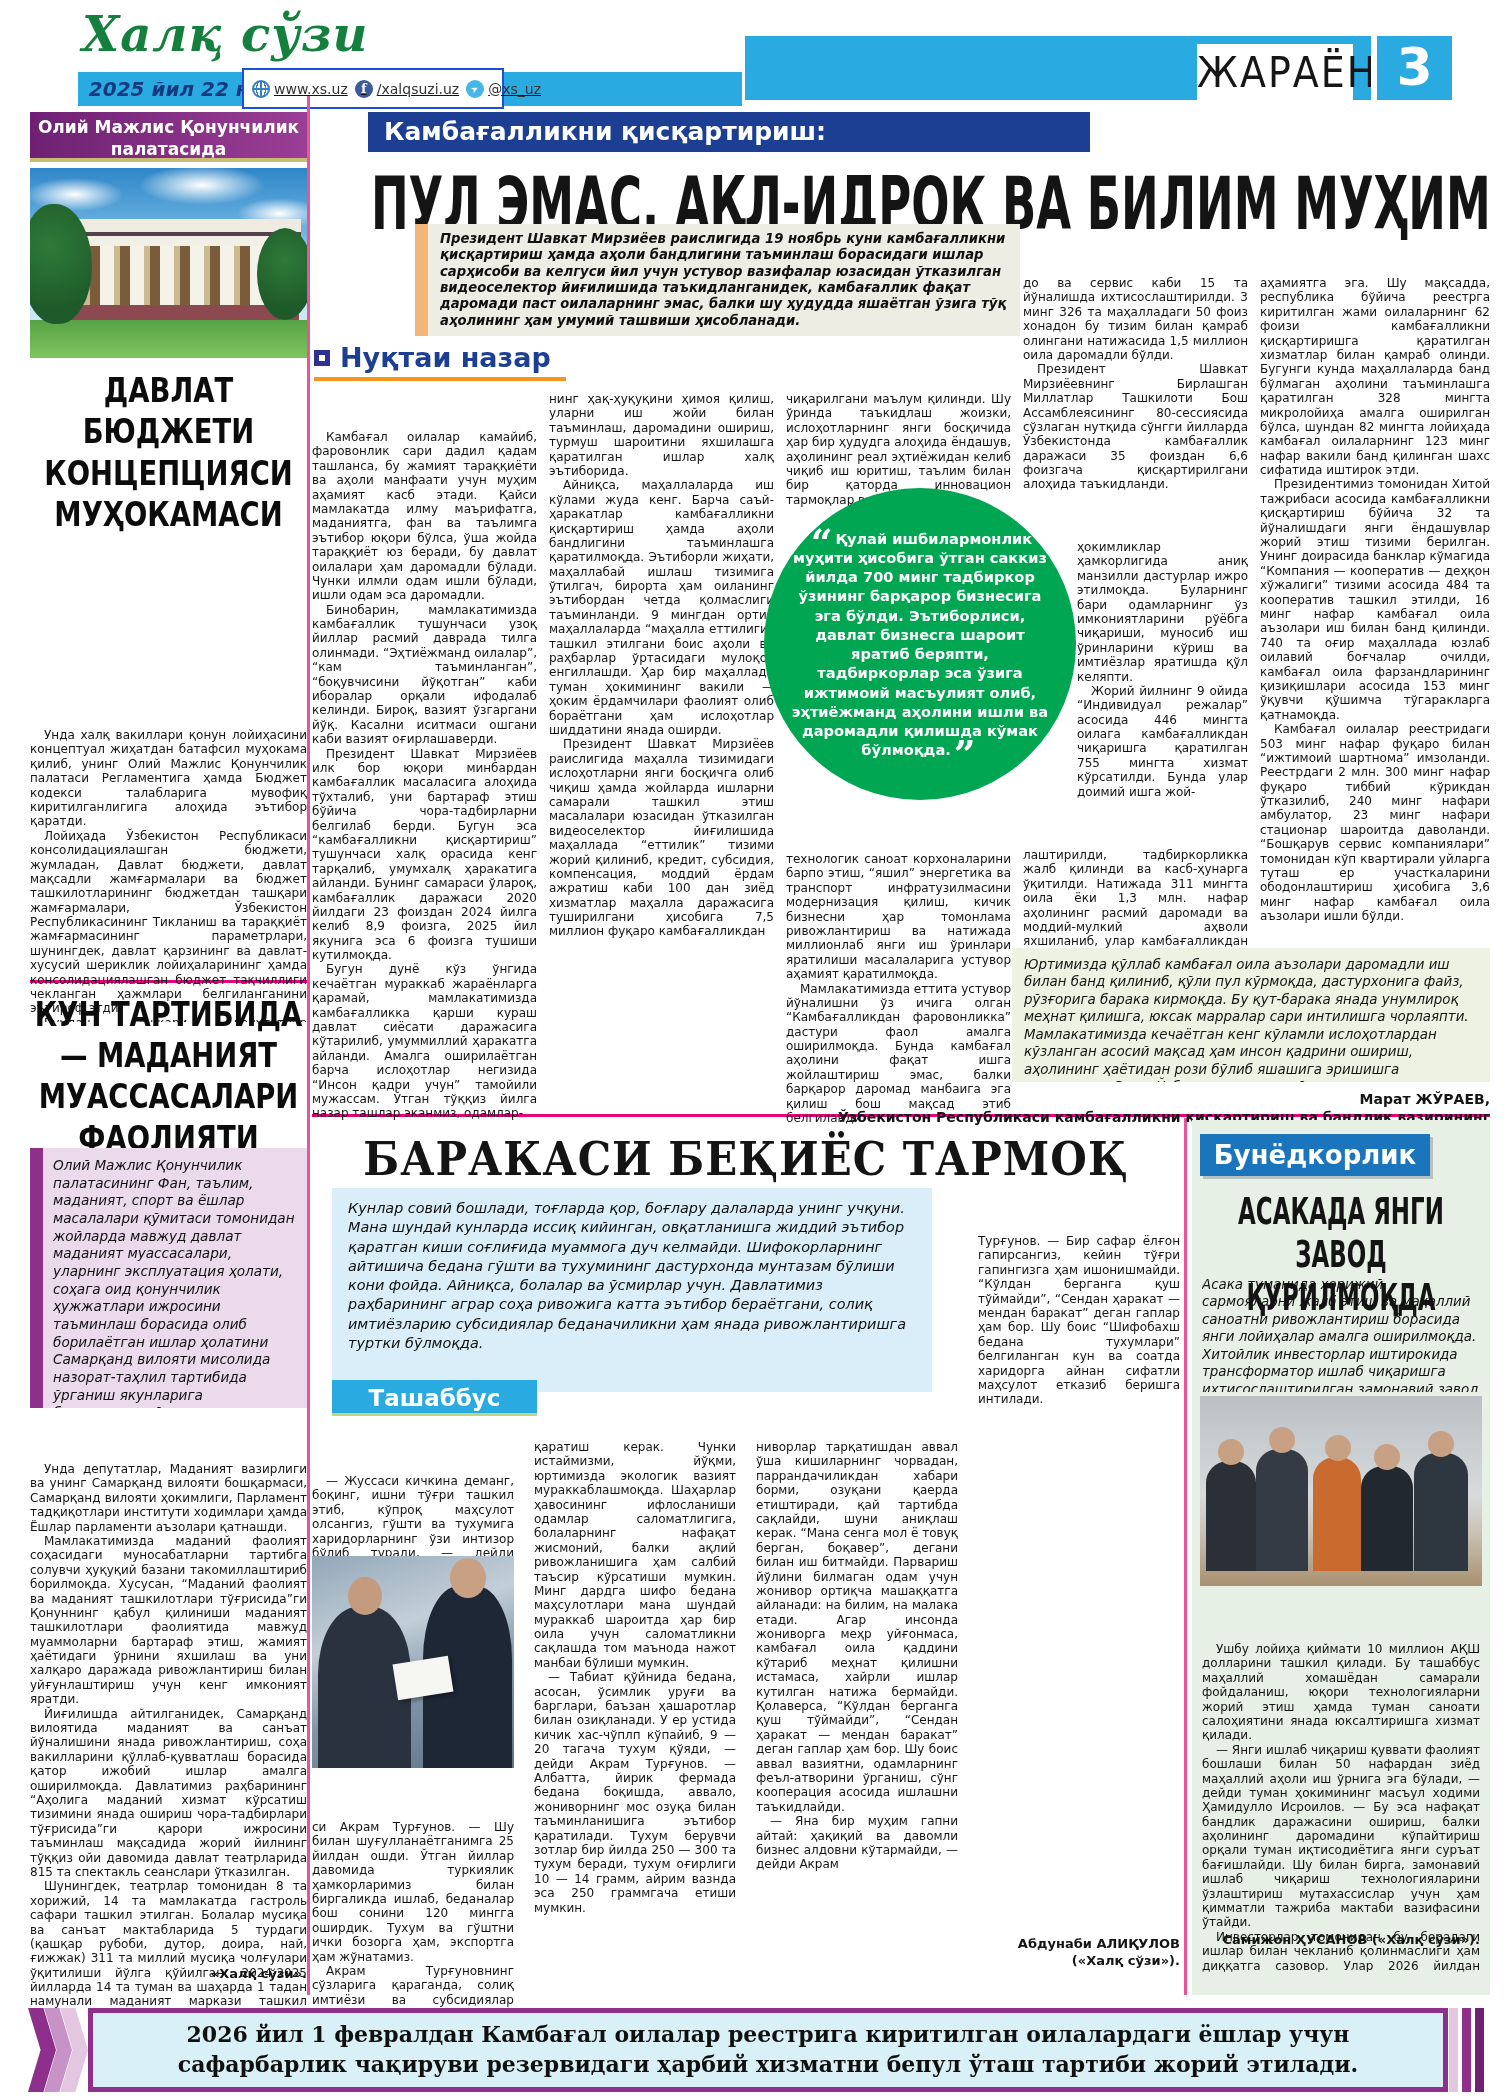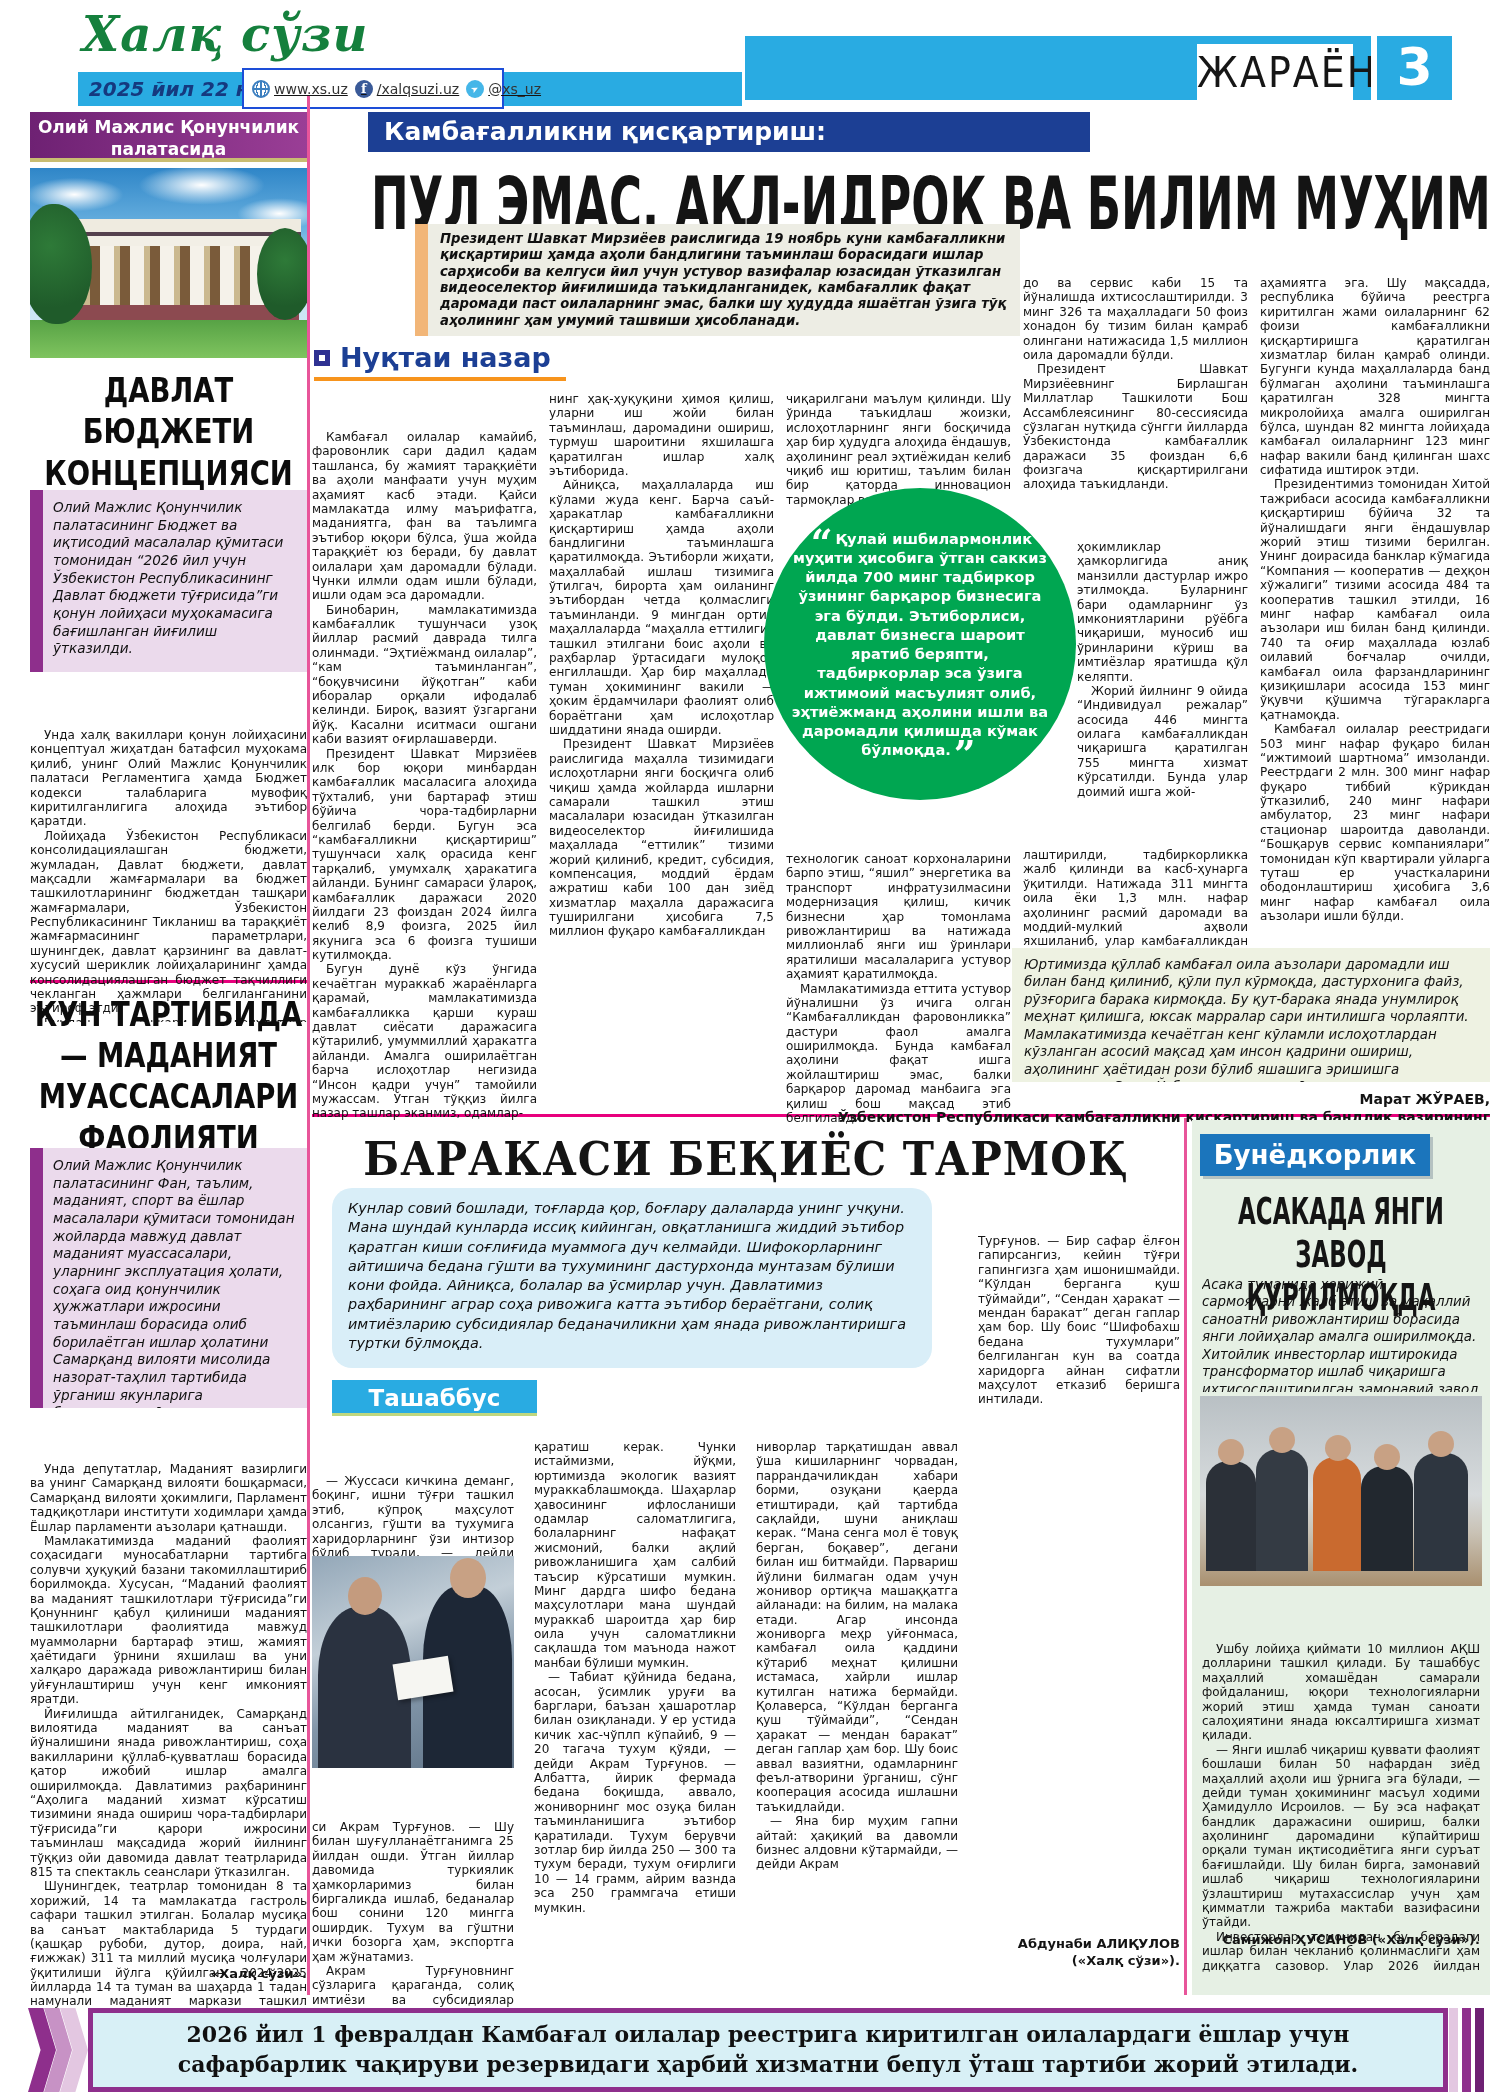--- a/index.html
+++ b/index.html
@@ -92,21 +92,21 @@
   .quote-circle { left:452px; top:398px; width:312px; height:312px; border-radius:50%; background:#00A651; color:#fff;
     display:flex; align-items:center; justify-content:center; text-align:center; padding:28px 24px; }
   .q-inner { font-weight:700; font-size:14.6px; line-height:1.32; }
   .qmark { font-family:"DejaVu Serif", serif; font-size:38px; line-height:0; vertical-align:-12px; padding:0 3px; }
   .hl-box { left:700px; top:858px; width:478px; height:134px; background:#EEF2E2; padding:8px 12px; font-style:italic; font-size:13.4px; line-height:1.3; overflow:hidden; }
   .pov-byline { left:478px; top:1000px; width:700px; text-align:right; font-weight:700; font-size:14px; line-height:1.3; }
 
   
   .art-quail { left:312px; top:1130px; width:868px; height:865px; }
   .q-head { left:0; top:2px; width:100%; text-align:center; font-family:"DejaVu Serif", serif; font-weight:700; font-size:42px; letter-spacing:1px; transform:scaleY(1.1); transform-origin:center top; }
-  .q-lead { left:20px; top:58px; width:600px; height:180px; background:#D9EEF8; padding:11px 16px; font-size:14.4px; line-height:1.34;border-radius:20px; }
+  .q-lead { left:20px; top:58px; width:600px; height:204px; background:#D9EEF8; padding:11px 16px; font-size:14.4px; line-height:1.34; }
   .q-tag { left:20px; top:250px; width:205px; height:36px; background:#29ABE2; border-bottom:3px solid #BFD77E; color:#fff; font-weight:700; font-size:23px; text-align:center; line-height:36px; }
   .qcol { position:absolute; width:202px; }
   .m1a { left:0; top:298px; height:122px; }
   .q-photo { left:0; top:426px; width:202px; height:212px; overflow:hidden; background:linear-gradient(160deg,#93A7B8 0%,#C3CFD8 35%,#8195A8 62%,#5E7286 100%); }
   .f-left { position:absolute; left:3%; bottom:0; width:46%; height:76%; background:#2A3240; border-radius:42% 42% 0 0; }
   .f-left:before { content:""; position:absolute; left:32%; top:-30px; width:34px; height:38px; border-radius:50%; background:#C49B7E; }
   .f-right { position:absolute; right:1%; bottom:0; width:44%; height:86%; background:#1D2736; border-radius:40% 40% 0 0; }
   .f-right:before { content:""; position:absolute; left:30%; top:-28px; width:36px; height:40px; border-radius:50%; background:#C8A184; }
   .f-boxw { position:absolute; left:41%; bottom:34%; width:56px; height:36px; background:#F6F6F2; transform:rotate(-9deg); box-shadow:2px 3px 4px rgba(0,0,0,.35); }
   .m1b { left:0; top:644px; height:221px; }
@@ -181,21 +181,20 @@
   <div class="abs l-banner">Олий Мажлис Қонунчилик палатасида</div>
   <div class="abs photo-parl">
     <div class="p-roof"></div>
     <div class="p-bldg"></div>
     <div class="p-base"></div>
     <div class="p-lawn"></div>
     <div class="p-tree-l"></div>
     <div class="p-tree-r"></div>
   </div>
   <div class="abs headline-blk l-head1">ДАВЛАТ БЮДЖЕТИ КОНЦЕПЦИЯСИ МУҲОКАМАСИ</div>
-  <div class="abs leadbox l-lead l-lead1">Олий Мажлис Қонунчилик палатасининг Бюджет ва иқтисодий масалалар қўмитаси томонидан “2026 йил учун Ўзбекистон Республикасининг Давлат бюджети тўғрисида”ги қонун лойиҳаси муҳокамасига бағишланган йиғилиш ўтказилди.</div>
   <div class="abs btxt l-body1">
       <p>Унда халқ вакиллари қонун лойиҳасини концептуал жиҳатдан батафсил муҳокама қилиб, унинг Олий Мажлис Қонунчилик палатаси Регламентига ҳамда Бюджет кодекси талабларига мувофиқ киритилганлигига алоҳида эътибор қаратди.</p>
       <p>Лойиҳада Ўзбекистон Республикаси консолидациялашган бюджети, жумладан, Давлат бюджети, давлат мақсадли жамғармалари ва бюджет ташкилотларининг бюджетдан ташқари жамғармалари, Ўзбекистон Республикасининг Тикланиш ва тараққиёт жамғармасининг параметрлари, шунингдек, давлат қарзининг ва давлат-хусусий шериклик лойиҳаларининг ҳамда консолидациялашган бюджет тақчиллиги чекланган ҳажмлари белгиланганини эътироф этди.</p>
       <p>Бундан ташқари, депутатлар Ўзбекистон Республикаси консолидациялашган бюджети даромадлари ва харажатлари ҳамда узоқ муддатли фискал мақсадларга эришиш учун солиқ ва бюджет сиёсатининг ўрта муддатдаги кўрсаткичлари бўйича ўз фикр-мулоҳазаларини, таклифларини билдирди.</p>
     </div>
   <div class="abs headline-blk l-head2">КУН ТАРТИБИДА — МАДАНИЯТ МУАССАСАЛАРИ ФАОЛИЯТИ</div>
   <div class="abs leadbox l-lead l-lead2">Олий Мажлис Қонунчилик палатасининг Фан, таълим, маданият, спорт ва ёшлар масалалари қўмитаси томонидан жойларда мавжуд давлат маданият муассасалари, уларнинг эксплуатация ҳолати, соҳага оид қонунчилик ҳужжатлари ижросини таъминлаш борасида олиб борилаётган ишлар ҳолатини Самарқанд вилояти мисолида назорат-таҳлил тартибида ўрганиш якунларига бағишланган йиғилиш ўтказилди.</div>
   <div class="abs btxt l-body2">
       <p>Унда депутатлар, Маданият вазирлиги ва унинг Самарқанд вилояти бошқармаси, Самарқанд вилояти ҳокимлиги, Парламент тадқиқотлари институти ходимлари ҳамда Ёшлар парламенти аъзолари қатнашди.</p>
       <p>Мамлакатимизда маданий фаолият соҳасидаги муносабатларни тартибга солувчи ҳуқуқий базани такомиллаштириб борилмоқда. Хусусан, “Маданий фаолият ва маданият ташкилотлари тўғрисида”ги Қонуннинг қабул қилиниши маданият ташкилотлари фаолиятида мавжуд муаммоларни бартараф этиш, жамият ҳаётидаги ўрнини яхшилаш ва уни халқаро даражада ривожлантириш билан уйғунлаштириш учун кенг имконият яратди.</p>

